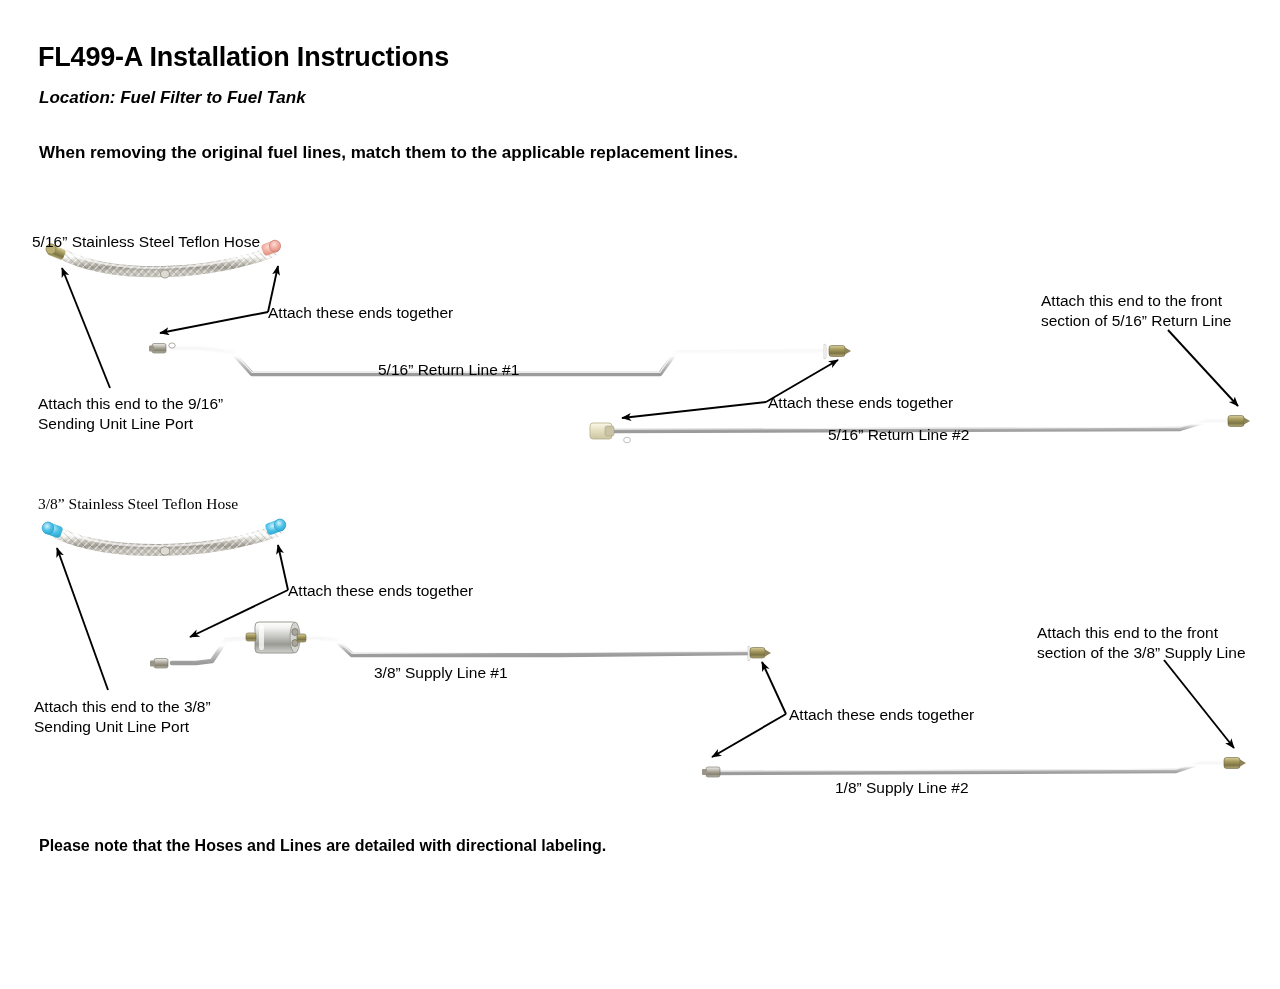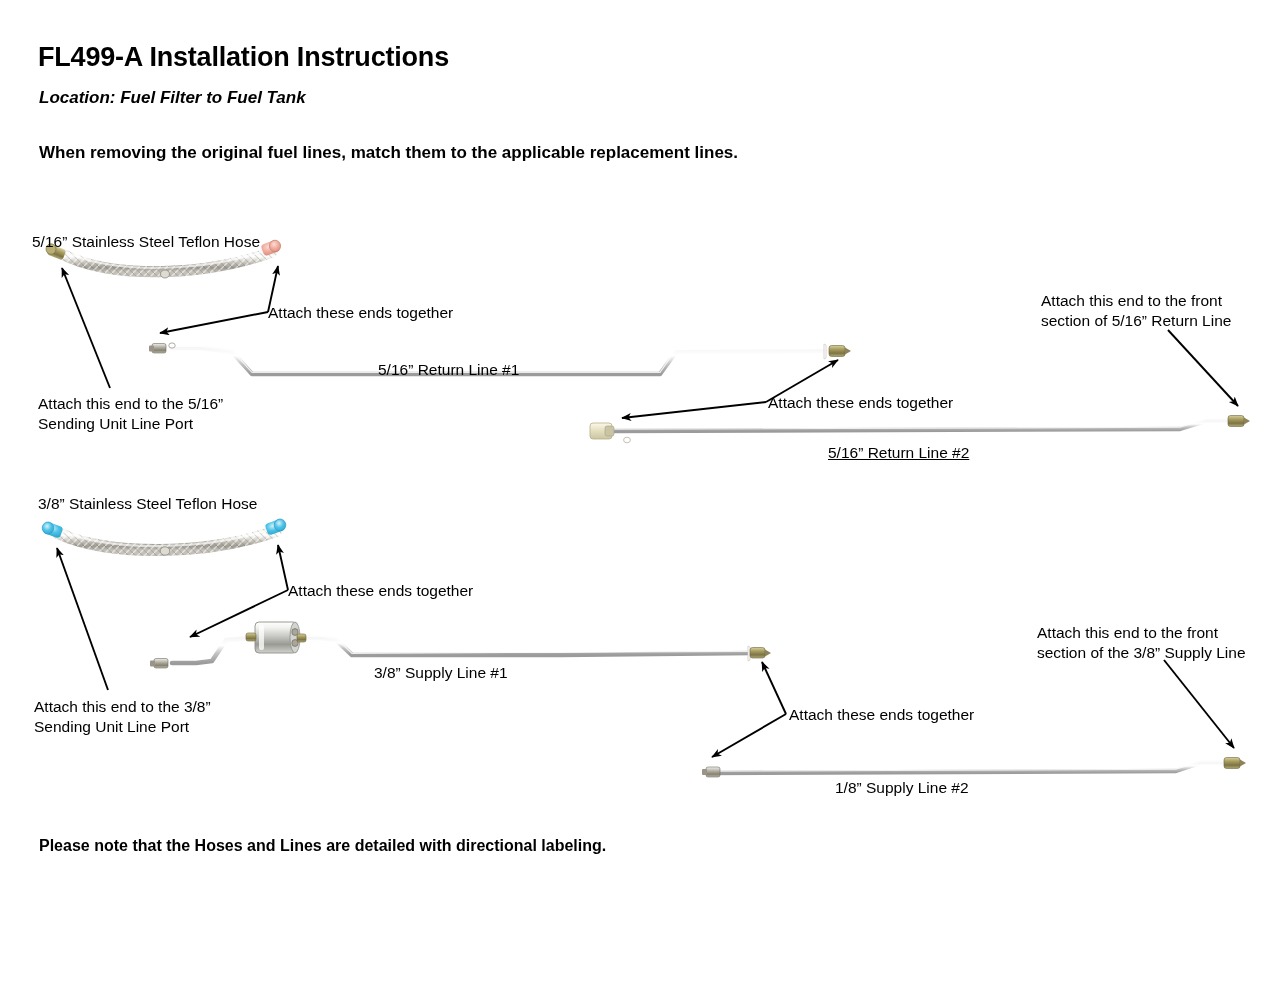--- a/index.html
+++ b/index.html
@@ -63,24 +63,24 @@
   }
   #note-line1 { top: 836px; }
   #note-line2 { top: 858px; }
 
   
   #lbl-hose-516      { left: 32px;   top: 232px; }
   #lbl-attach-516-a  { left: 268px;  top: 303px; }
   #lbl-return-1      { left: 378px;  top: 360px; }
   #lbl-sending-516   { left: 38px;   top: 394px; }
   #lbl-attach-516-b  { left: 768px;  top: 393px; }
-  #lbl-return-2      { left: 828px;  top: 443px; text-decoration: underline; }
+  #lbl-return-2      { left: 828px;  top: 425px; }
   #lbl-front-516     { left: 1041px; top: 291px; }
 
-  #lbl-hose-38       { left: 38px;   top: 494px; }
+  #lbl-hose-38       { left: 38px;   top: 494px; font-family: Liberation Serif, serif; }
   #lbl-attach-38-a   { left: 288px;  top: 581px; }
   #lbl-supply-1      { left: 374px;  top: 663px; }
   #lbl-sending-38    { left: 34px;   top: 697px; }
   #lbl-attach-38-b   { left: 789px;  top: 705px; }
   #lbl-supply-2      { left: 835px;  top: 778px; }
   #lbl-front-38      { left: 1037px; top: 623px; }
 </style>
 </head>
 <body>
 
@@ -303,21 +303,21 @@
   <div class="txt" id="doc-location">Location: Fuel Filter to Fuel Tank</div>
 
   <div class="txt" id="doc-instruction">When removing the original fuel lines, match them to the applicable replacement lines.</div>
 
   <div class="txt lbl" id="lbl-hose-516">5/16” Stainless Steel Teflon Hose</div>
 
   <div class="txt lbl" id="lbl-attach-516-a">Attach these ends together</div>
 
   <div class="txt lbl" id="lbl-return-1">5/16” Return Line #1</div>
 
-  <div class="txt lbl" id="lbl-sending-516">Attach this end to the 5/16”
+  <div class="txt lbl" id="lbl-sending-516">Attach this end to the 9/16”
 Sending Unit Line Port</div>
 
   <div class="txt lbl" id="lbl-attach-516-b">Attach these ends together</div>
 
   <div class="txt lbl" id="lbl-return-2">5/16” Return Line #2</div>
 
   <div class="txt lbl" id="lbl-front-516">Attach this end to the front
 section of 5/16” Return Line</div>
 
   <div class="txt lbl" id="lbl-hose-38">3/8” Stainless Steel Teflon Hose</div>

